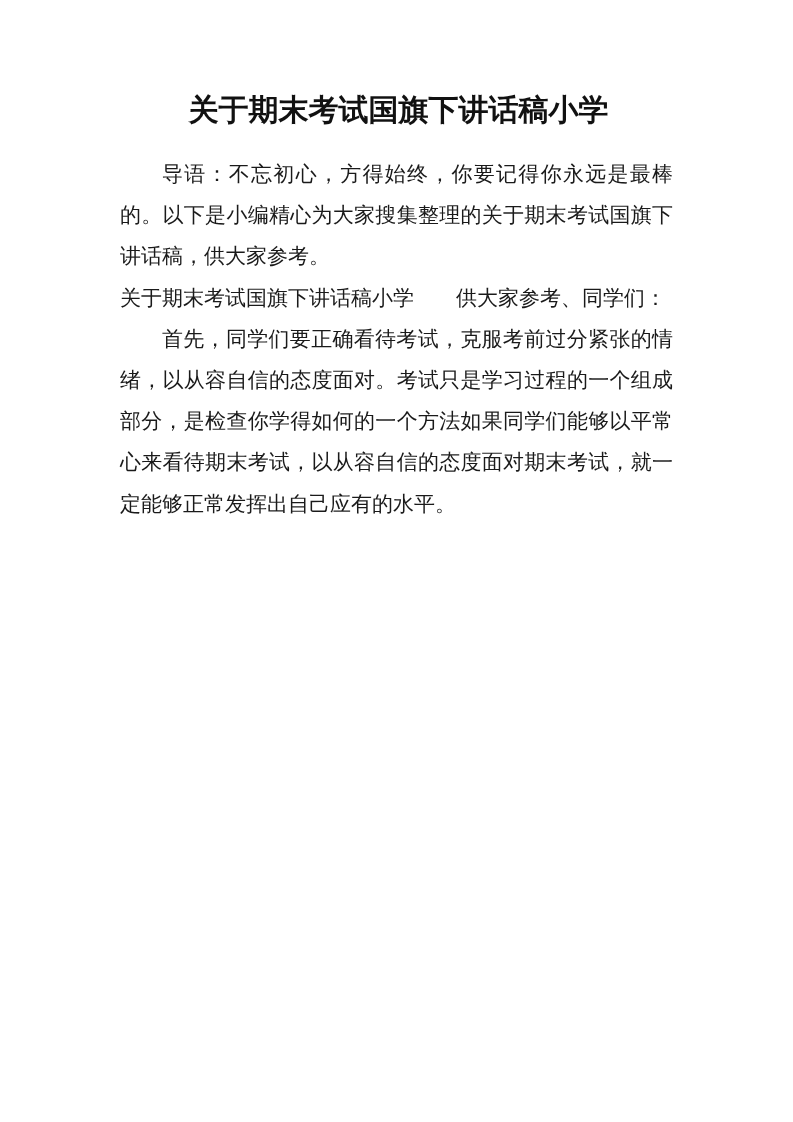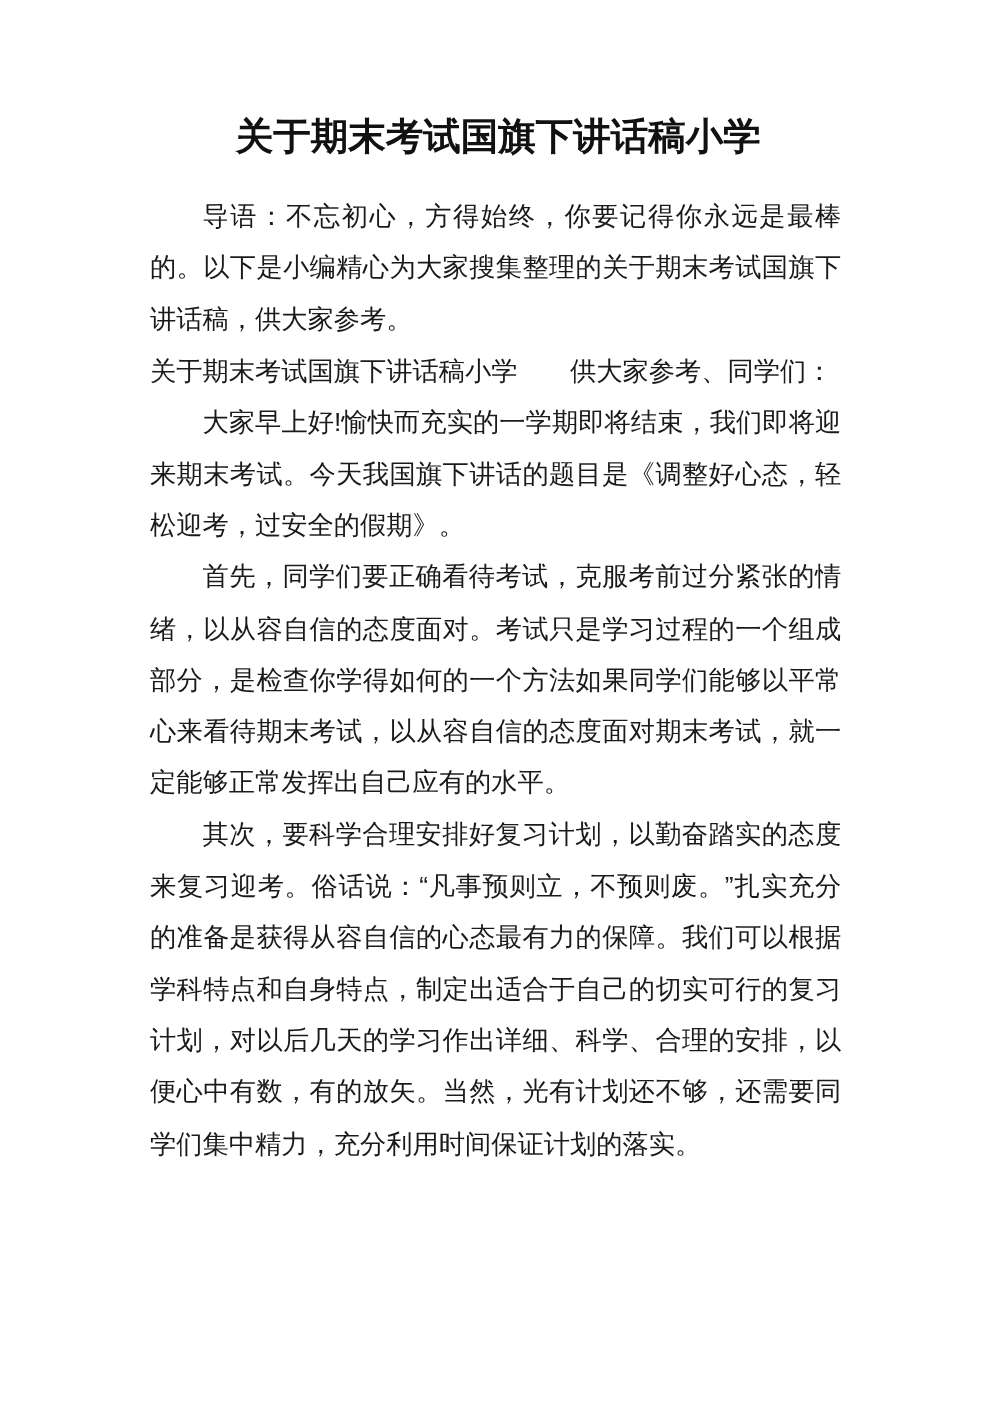--- a/index.html
+++ b/index.html
@@ -64,17 +64,15 @@
   </style>
 </head>
 <body>
 
 <div class="page">
   <h1 class="doc-title">关于期末考试国旗下讲话稿小学</h1>
 
   <div class="body-text">
     <p class="para indent">导语：不忘初心，方得始终，你要记得你永远是最棒的。以下是小编精心为大家搜集整理的关于期末考试国旗下讲话稿，供大家参考。</p>
     <p class="para heading-line">关于期末考试国旗下讲话稿小学　　供大家参考、同学们：</p>
-    <p class="para indent">大家早上好!愉快而充实的一学期即将结束，我们即将迎来期末考试。今天我国旗下讲话的题目是《调整好心态，轻松迎考，过安全的假期》。</p>
     <p class="para indent">首先，同学们要正确看待考试，克服考前过分紧张的情绪，以从容自信的态度面对。考试只是学习过程的一个组成部分，是检查你学得如何的一个方法如果同学们能够以平常心来看待期末考试，以从容自信的态度面对期末考试，就一定能够正常发挥出自己应有的水平。</p>
-    <p class="para indent">其次，要科学合理安排好复习计划，以勤奋踏实的态度来复习迎考。俗话说：“凡事预则立，不预则废。”扎实充分的准备是获得从容自信的心态最有力的保障。我们可以根据学科特点和自身特点，制定出适合于自己的切实可行的复习计划，对以后几天的学习作出详细、科学、合理的安排，以便心中有数，有的放矢。当然，光有计划还不够，还需要同学们集中精力，充分利用时间保证计划的落实。</p>
   </div>
 </div>
 
 </body></html>

